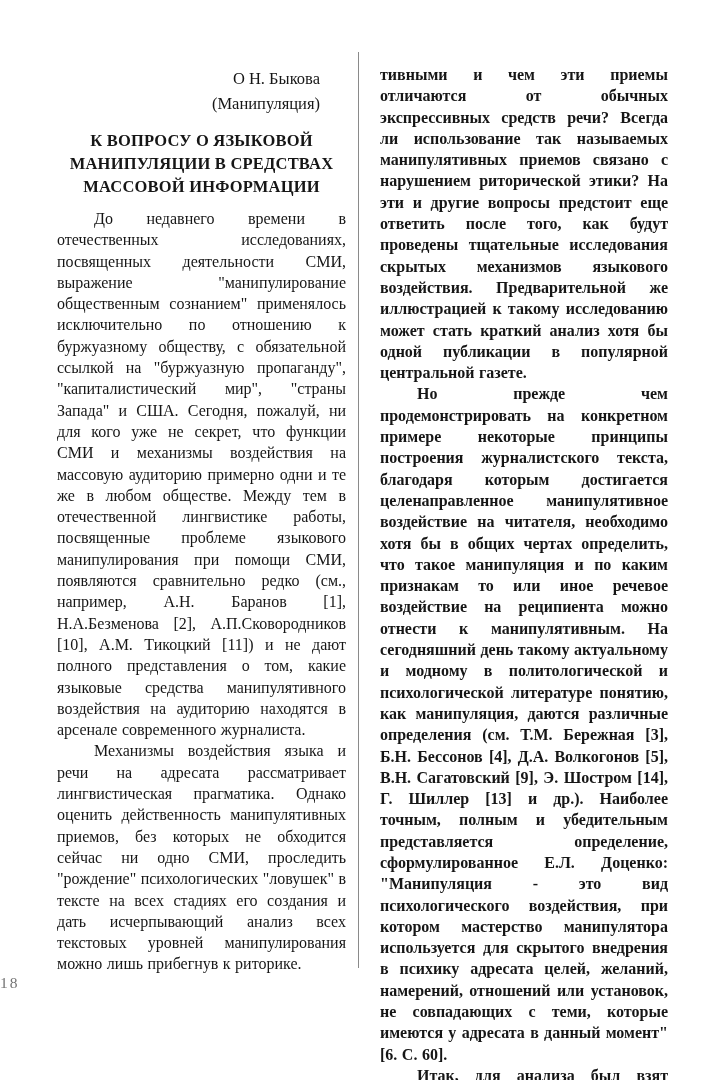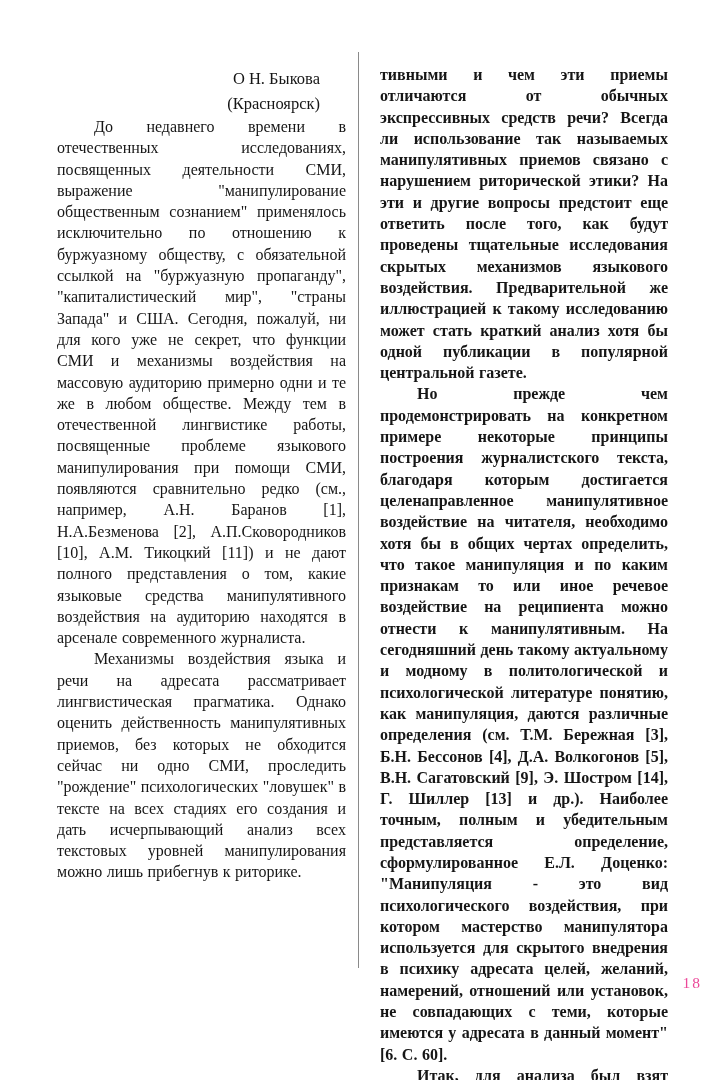--- a/index.html
+++ b/index.html
@@ -62,35 +62,40 @@
     top: 52px;
     width: 1px;
     height: 916px;
     background: #8a8a8a;
   }
   .page-number {
     position: absolute;
     left: 0;
     top: 974px;
     width: 702px;
-    text-align: right;
+    text-align: left;
     font-size: 15.5px;
     letter-spacing: 2px;
-    color: #ec4899;
+    color: #737373;
   }
 </style>
 </head>
 <body>
 
 <div class="page">
 
   <div class="col-left">
     <div class="author-block">
       <div>О Н. Быкова</div>
-      <div>(Красноярск)</div>
+      <div>(Манипуляция)</div>
+    </div>
+    <div class="article-title">
+      <div>К ВОПРОСУ О ЯЗЫКОВОЙ</div>
+      <div>МАНИПУЛЯЦИИ В СРЕДСТВАХ</div>
+      <div>МАССОВОЙ ИНФОРМАЦИИ</div>
     </div>
     <div class="body-text">
       <p>До недавнего времени в отечественных исследованиях, посвященных деятельности СМИ, выражение "манипулирование общественным сознанием" применялось исключительно по отношению к буржуазному обществу, с обязательной ссылкой на "буржуазную пропаганду", "капиталистический мир", "страны Запада" и США. Сегодня, пожалуй, ни для кого уже не секрет, что функции СМИ и механизмы воздействия на массовую аудиторию примерно одни и те же в любом обществе. Между тем в отечественной лингвистике работы, посвященные проблеме языкового манипулирования при помощи СМИ, появляются сравнительно редко (см., например, А.Н. Баранов [1], Н.А.Безменова [2], А.П.Сковородников [10], А.М. Тикоцкий [11]) и не дают полного представления о том, какие языковые средства манипулятивного воздействия на аудиторию находятся в арсенале современного журналиста.</p>
       <p>Механизмы воздействия языка и речи на адресата рассматривает лингвистическая прагматика. Однако оценить действенность манипулятивных приемов, без которых не обходится сейчас ни одно СМИ, проследить "рождение" психологических "ловушек" в тексте на всех стадиях его создания и дать исчерпывающий анализ всех текстовых уровней манипулирования можно лишь прибегнув к риторике.</p>
     </div>
   </div>
 
   <div class="column-divider"></div>
 
   <div class="col-right">

